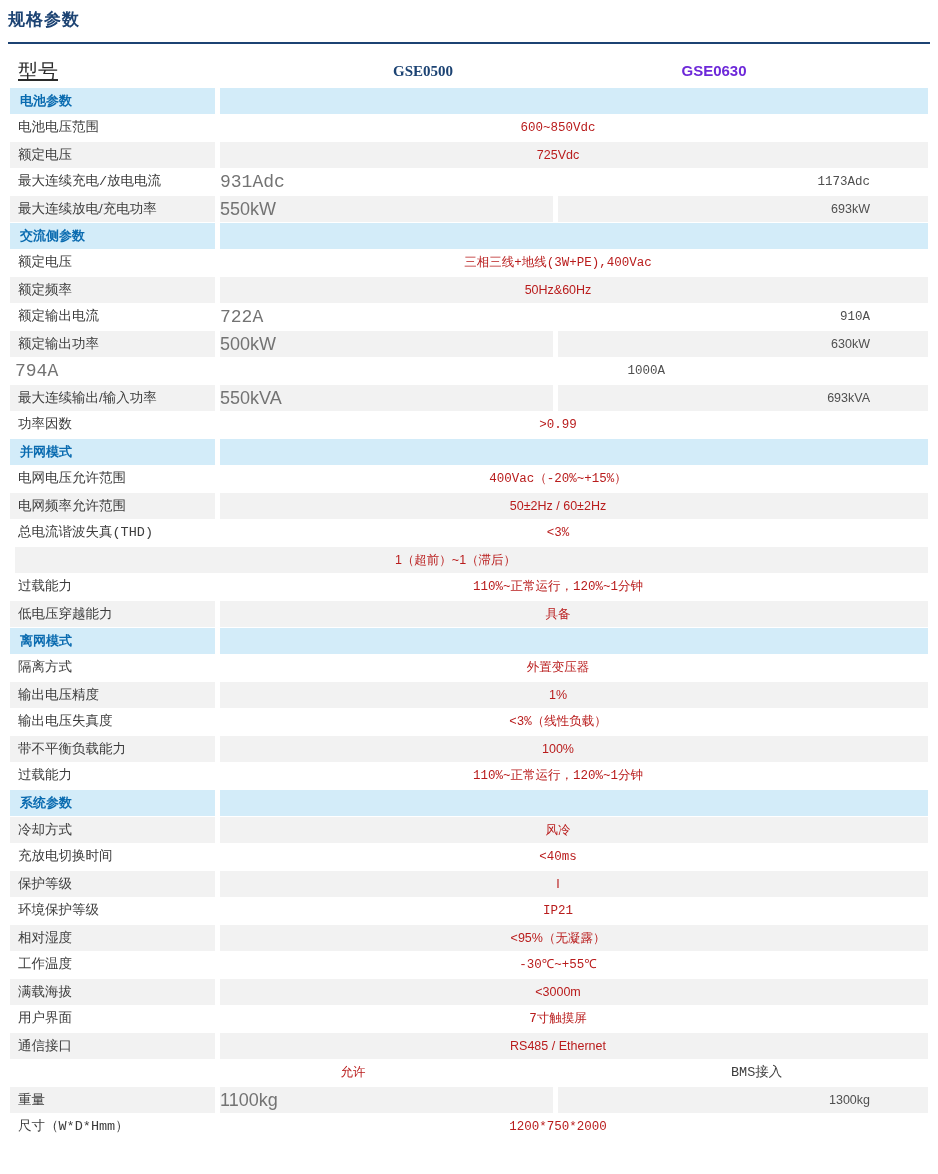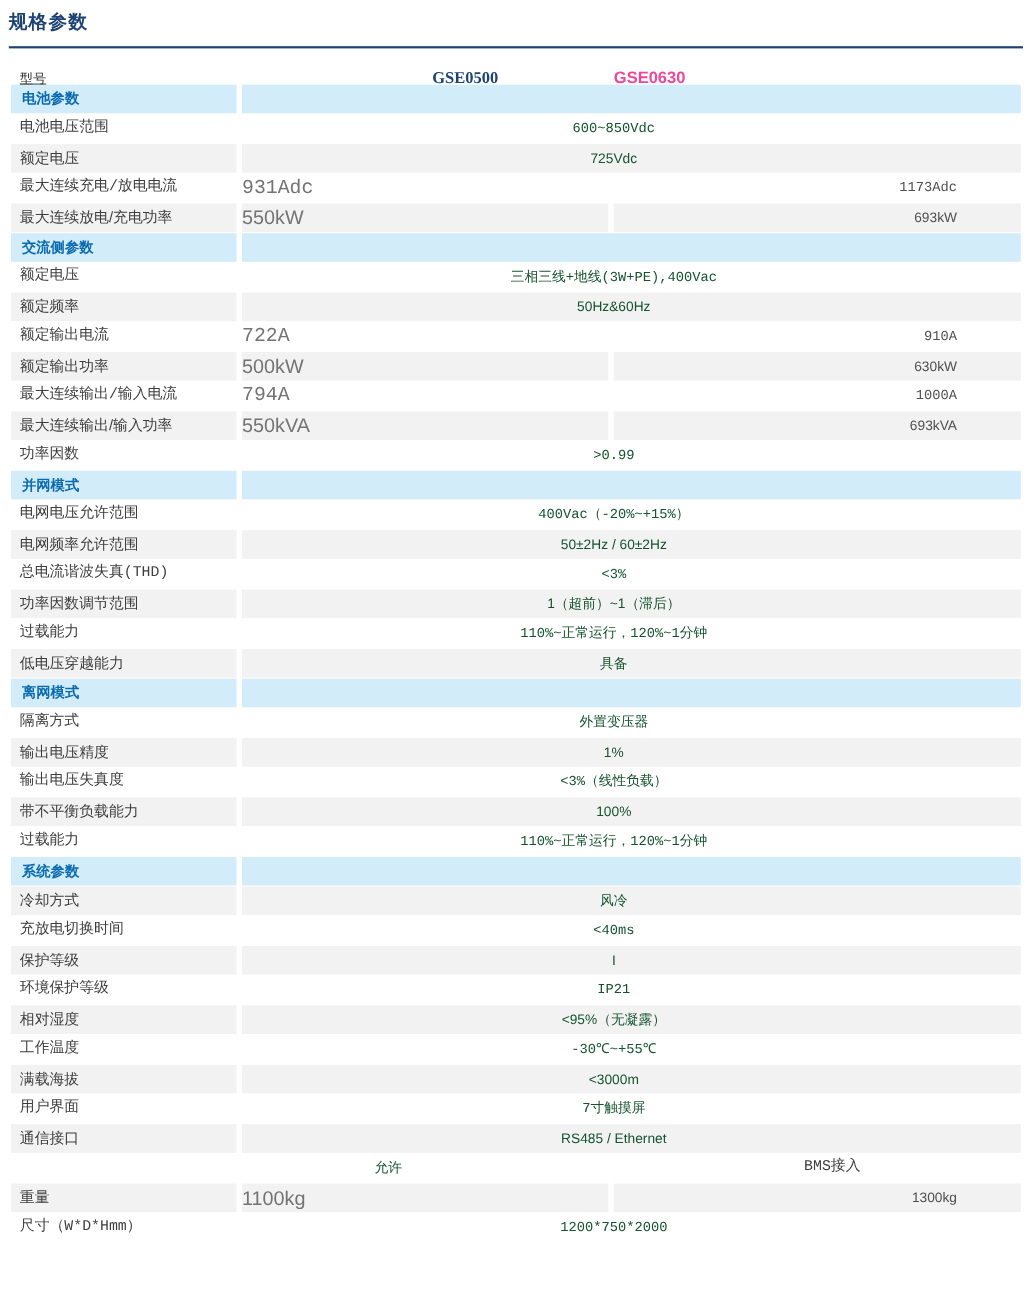--- a/index.html
+++ b/index.html
@@ -16,46 +16,46 @@
     font-size:17px; font-weight:700; color:#1c4373; letter-spacing:1px;
   }
   .title-rule {
     position:absolute; left:8px; top:42px; width:922px; height:2px; background:#1c4373;
   }
 
   .model-row {
     position:absolute; left:10px; top:56px; width:918px; height:30px;
     display:flex; line-height:30px;
   }
-  .model-label { width:205px; box-sizing:border-box; padding-left:8px; font-size:12px; color:#2b2b2b;text-decoration:underline; }
+  .model-label { width:205px; box-sizing:border-box; padding-left:8px; font-size:20px; color:#2b2b2b;text-decoration:underline; }
   .mcol1 {
     width:333px; margin-left:5px; box-sizing:border-box; padding-right:100px;
     text-align:right; font-size:15px; font-weight:700; color:#1c4373;font-family:Liberation Serif, serif;
   }
   .mcol2 {
     width:370px; margin-left:5px; box-sizing:border-box; padding-right:58px;
-    font-size:15px; font-weight:700; color:#ec4899;
-  }
-
-  #spec-table { position:absolute; left:10px; top:77px; width:918px; }
+    text-align:center; font-size:15px; font-weight:700; color:#6d28d9;
+  }
+
+  #spec-table { position:absolute; left:10px; top:88px; width:918px; }
   .row { display:flex; height:26px; line-height:26px; margin-bottom:1px; }
   .cell { box-sizing:border-box; white-space:nowrap; overflow:hidden; }
 
   .label-cell { width:205px; padding-left:8px; font-size:13.5px; color:#3d3d3d; }
   .fill-cell  { flex:1; margin-left:5px; }
 
   .section-row .label-cell {
     background:#d3ecf9; padding-left:10px;
     font-size:13px; font-weight:700; color:#0a6bb0;
   }
   .section-row .fill-cell { background:#d3ecf9; }
 
   .vmerged {
     flex:1; margin-left:5px; padding-right:32px;
-    text-align:center; font-size:12.5px; color:#14532d;
+    text-align:center; font-size:12.5px; color:#b91c1c;
   }
   .vcol1 {
     width:333px; margin-left:5px; padding-right:100px;
     text-align:left; font-size:18px; color:#737373;
   }
   .vcol2 {
     width:370px; margin-left:5px; padding-right:58px;
     text-align:right; font-size:12.5px; color:#4f4f4f;
   }
 
@@ -114,21 +114,20 @@
         <div class="cell label-cell">额定输出电流</div>
         <div class="cell vcol1">722A</div>
         <div class="cell vcol2">910A</div>
       </div>
       <div class="row data-row even">
         <div class="cell label-cell">额定输出功率</div>
         <div class="cell vcol1">500kW</div>
         <div class="cell vcol2">630kW</div>
       </div>
       <div class="row data-row odd">
-        <div class="cell label-cell">最大连续输出/输入电流</div>
         <div class="cell vcol1">794A</div>
         <div class="cell vcol2">1000A</div>
       </div>
       <div class="row data-row even">
         <div class="cell label-cell">最大连续输出/输入功率</div>
         <div class="cell vcol1">550kVA</div>
         <div class="cell vcol2">693kVA</div>
       </div>
       <div class="row data-row odd">
         <div class="cell label-cell">功率因数</div>
@@ -144,21 +143,20 @@
       </div>
       <div class="row data-row even">
         <div class="cell label-cell">电网频率允许范围</div>
         <div class="cell vmerged">50±2Hz / 60±2Hz</div>
       </div>
       <div class="row data-row odd">
         <div class="cell label-cell">总电流谐波失真(THD)</div>
         <div class="cell vmerged">&lt;3%</div>
       </div>
       <div class="row data-row even">
-        <div class="cell label-cell">功率因数调节范围</div>
         <div class="cell vmerged">1（超前）~1（滞后）</div>
       </div>
       <div class="row data-row odd">
         <div class="cell label-cell">过载能力</div>
         <div class="cell vmerged">110%~正常运行，120%~1分钟</div>
       </div>
       <div class="row data-row even">
         <div class="cell label-cell">低电压穿越能力</div>
         <div class="cell vmerged">具备</div>
       </div>

